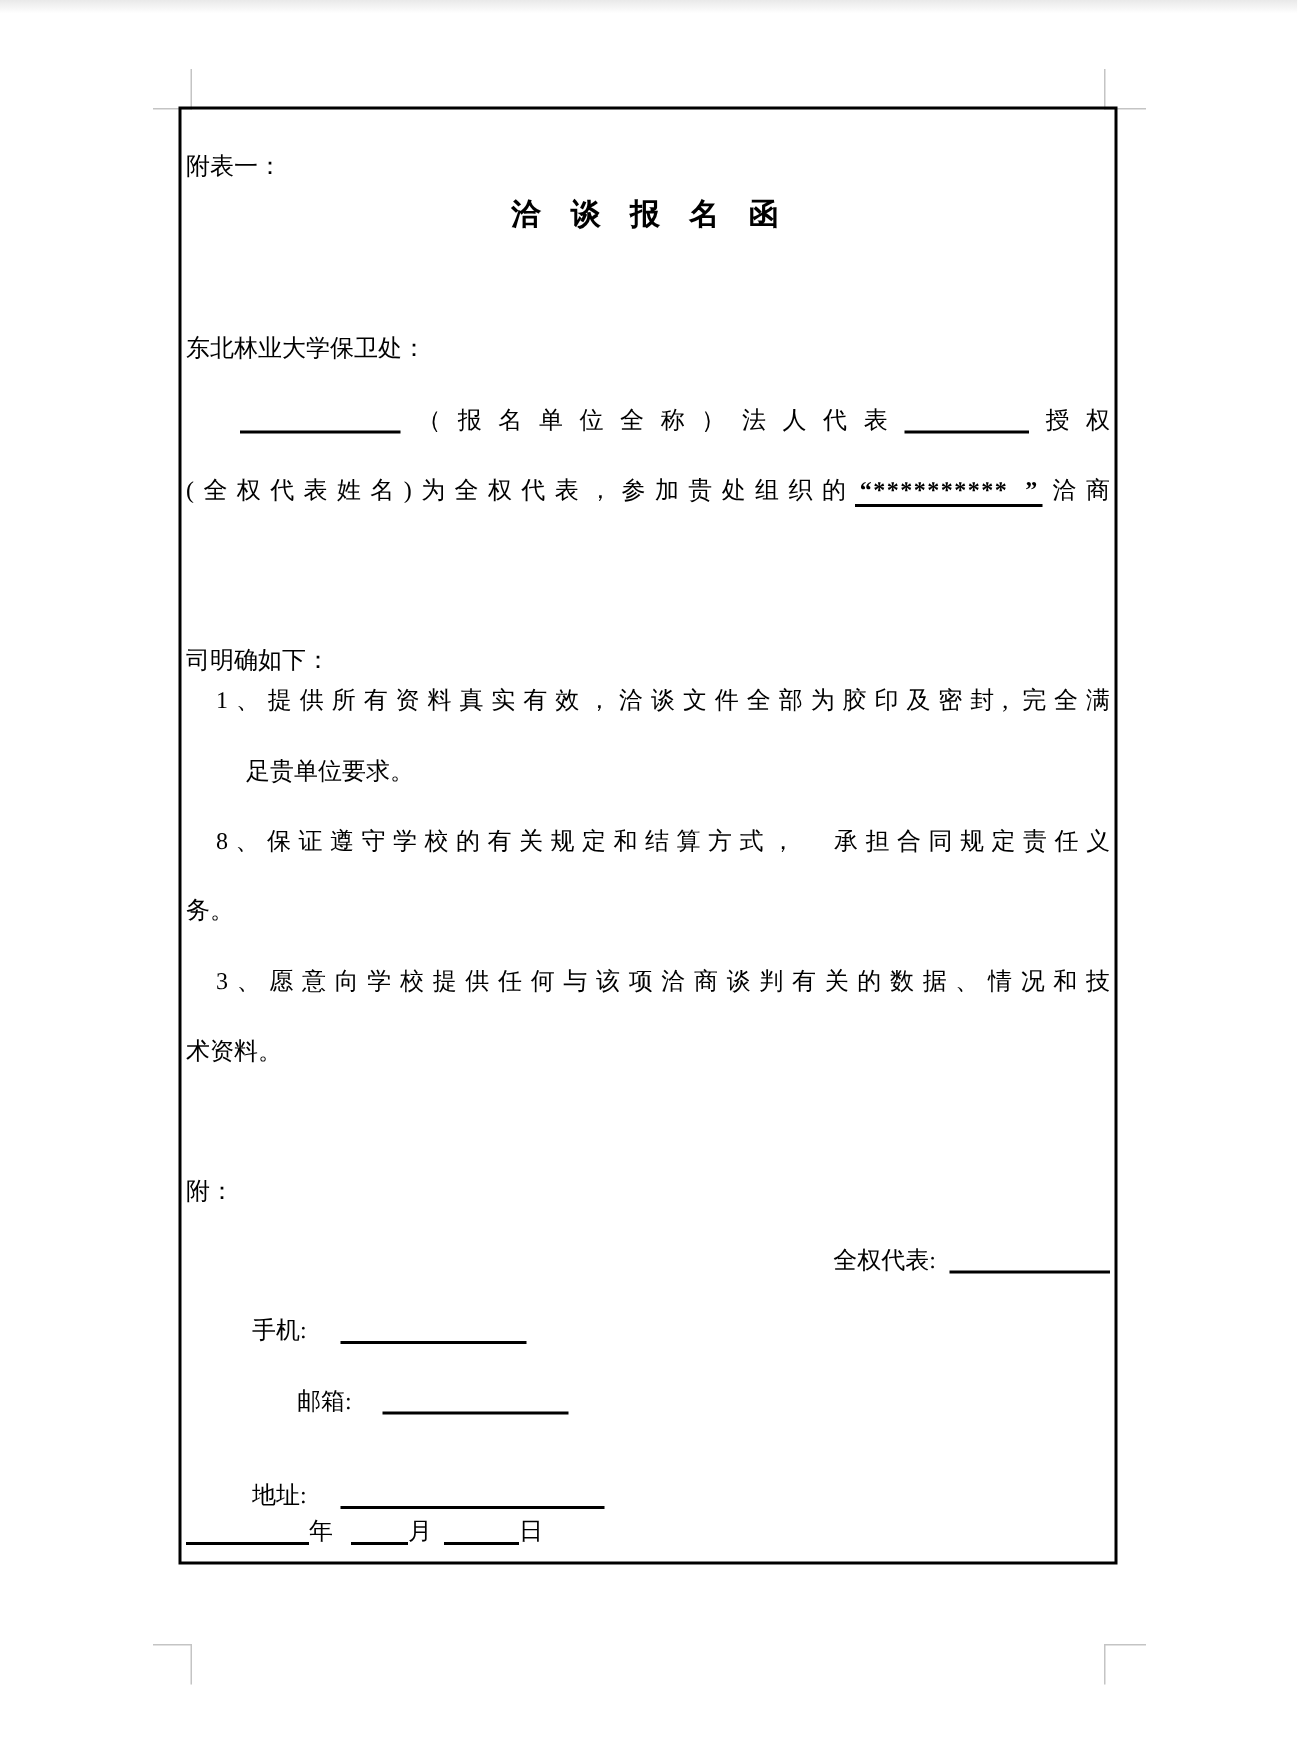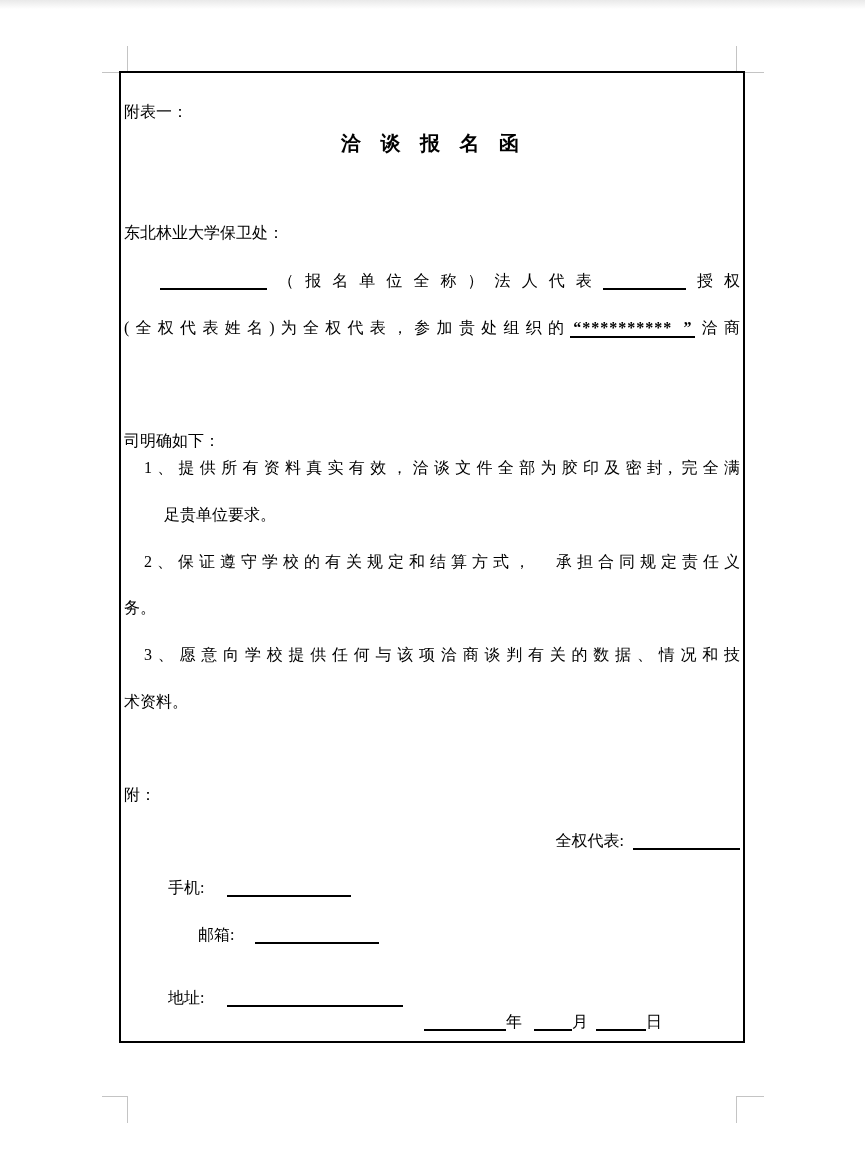--- a/index.html
+++ b/index.html
@@ -31,21 +31,21 @@
   .l4{top:429px;}
   .i1a{top:456px;text-indent:20px;}
   .i1b{top:503px;text-indent:40px;}
   .i2a{top:550px;text-indent:20px;}
   .i2b{top:596px;}
   .i3a{top:643px;text-indent:20px;}
   .i3b{top:690px;}
   .fu{top:783px;}
   .field{left:168px;width:572px;}
   .f1{top:829px;text-align:right;} .f2{top:876px;} .f3{top:923px;margin-left:30px;} .f4{top:970px;margin-top:16px;}
-  .dateline{top:1010px;left:112px;width:550px;text-align:right;}
+  .dateline{top:1010px;left:124px;width:550px;}
   .blank{display:inline-block;border-bottom:2px solid #000;height:16px;vertical-align:-4px;}
   .b-unit{width:107px;}
   .b-rep{width:83px;}
   .b-star{font-weight:bold;border-bottom:2px solid #000;padding:0 3px;letter-spacing:1px;}
   .b-f1{width:107px;margin-left:9px;}
   .b-f2{width:124px;margin-left:23px;}
   .b-f3{width:124px;margin-left:21px;}
   .b-f4{width:176px;margin-left:23px;}
   .b-year{width:82px;}
   .b-month{width:38px;margin-left:12px;}
@@ -67,21 +67,21 @@
   <div class="line salutation">东北林业大学保卫处：</div>
 
   <div class="line just l1"><span class="blank b-unit"></span><span>（报名单位全称）法人代表</span><span class="blank b-rep"></span><span>授权</span></div>
 
   <div class="line just l2"><span>(全权代表姓名)为全权代表，参加贵处组织的</span><span class="b-star">“**********  ”</span><span>洽商</span></div>
 
   <div class="line l4">司明确如下：</div>
 
   <div class="line just i1a">1、提供所有资料真实有效，洽谈文件全部为胶印及密封, 完全满</div>
   <div class="line i1b">足贵单位要求。</div>
-  <div class="line just i2a">2、保证遵守学校的有关规定和结算方式，　承担合同规定责任义</div>
+  <div class="line just i2a">8、保证遵守学校的有关规定和结算方式，　承担合同规定责任义</div>
   <div class="line i2b">务。</div>
   <div class="line just i3a">3、愿意向学校提供任何与该项洽商谈判有关的数据、情况和技</div>
   <div class="line i3b">术资料。</div>
 
   <div class="line fu">附：</div>
 
   <div class="line field f1"><span>全权代表:</span><span class="blank b-f1"></span></div>
   <div class="line field f2"><span>手机:</span><span class="blank b-f2"></span></div>
   <div class="line field f3"><span>邮箱:</span><span class="blank b-f3"></span></div>
   <div class="line field f4"><span>地址:</span><span class="blank b-f4"></span></div>

